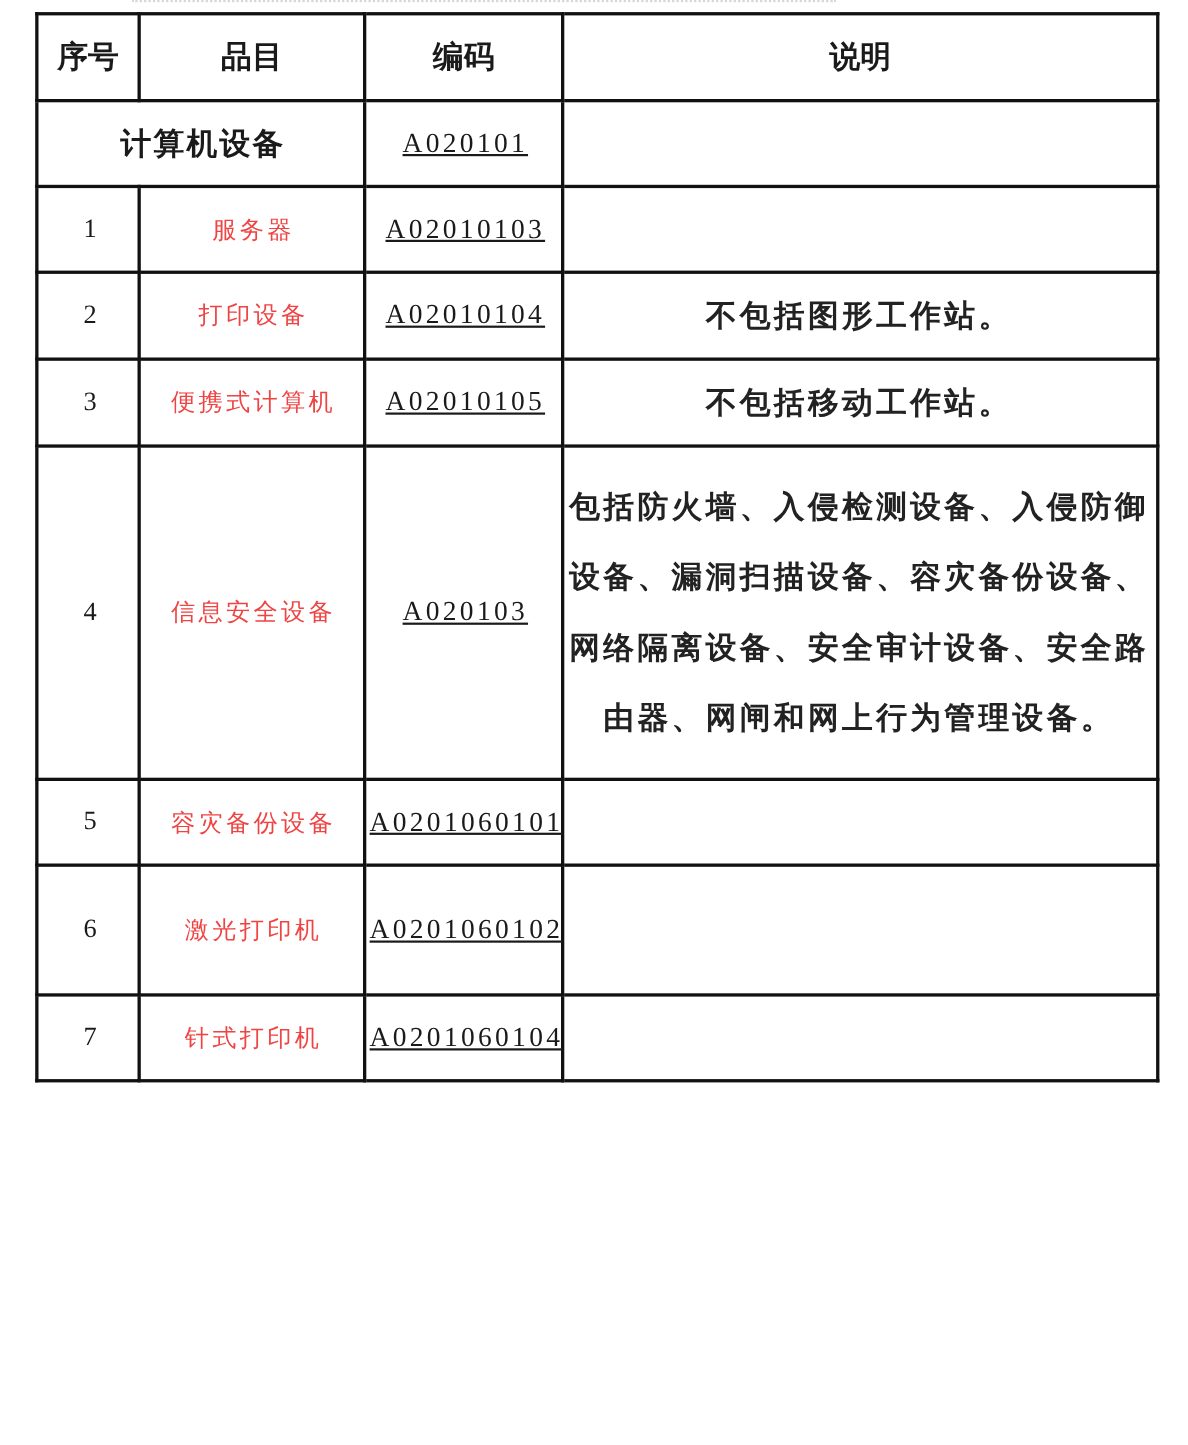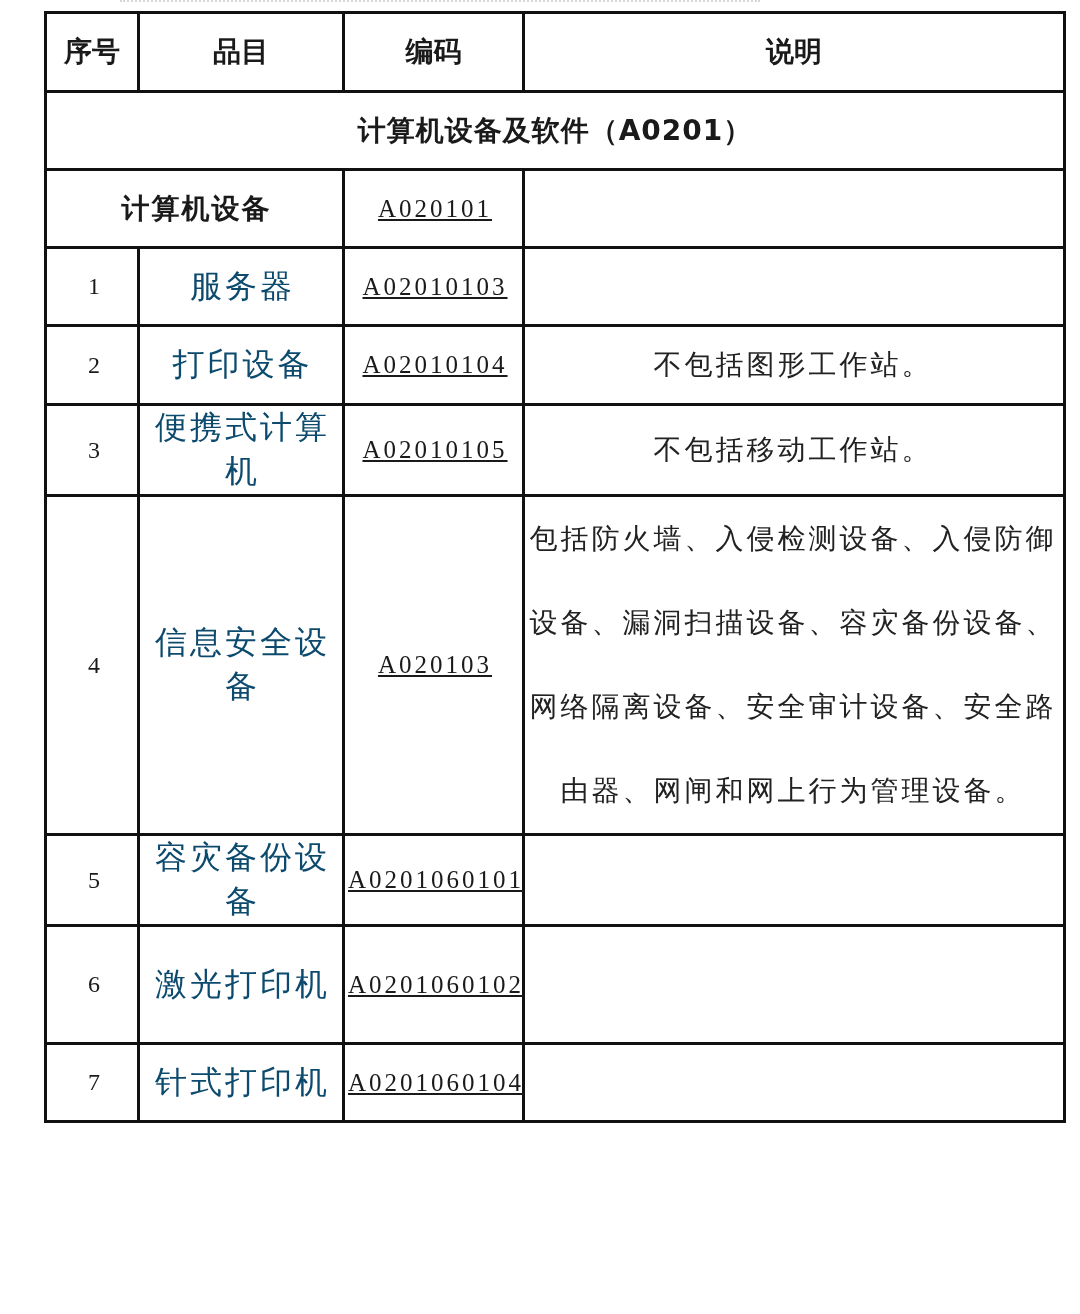--- a/index.html
+++ b/index.html
@@ -1,62 +1,59 @@
 <!DOCTYPE html>
 <html><head>
   <meta charset="utf-8">
   <style>
     html, body { margin: 0; padding: 0; background: #ffffff; }
     body { width: 1080px; height: 1314px; position: relative; overflow: hidden;
            font-family: "DejaVu Serif", "Liberation Serif", serif; color: #1a1a1a; }
     .topfade { position: absolute; left: 120px; top: 0; width: 640px; height: 4px;
                border-top: 2px dotted #bbbbbb; opacity: 0.6; }
     table { position: absolute; left: 32px; top: 11px; border-collapse: collapse;
-            table-layout: fixed; width: 1019px; margin-left: 12px; }
+            table-layout: fixed; width: 1019px; }
     td, th { border: 3px solid #111111; padding: 0; vertical-align: middle; text-align: center; }
     th { font-weight: bold; font-size: 28px; text-align: center; height: 76px;
          font-family: "DejaVu Sans", "Liberation Sans", sans-serif; }
     .section td { text-align: center; font-size: 28px; font-weight: bold; height: 75px;
                   font-family: "DejaVu Sans", "Liberation Sans", sans-serif; letter-spacing: 1px; }
     .cat td { height: 75px; }
     .cat .catname { font-weight: bold; font-size: 28px; padding-left: 4px;
                     font-family: "DejaVu Sans", "Liberation Sans", sans-serif; letter-spacing: 2px; }
     .code { font-size: 25px; padding-left: 3px; letter-spacing: 3px;
             font-family: "Liberation Serif", "DejaVu Serif", serif; text-decoration: underline; }
     .item td { height: 75px; }
     .num { font-size: 24px; padding-left: 4px; font-family: "Liberation Serif", serif; }
-    .name { font-size: 32px; padding-left: 3px; letter-spacing: 3px; color: #0c4a6e;
+    .name { font-size: 22px; padding-left: 3px; letter-spacing: 3px; color: #ef4444;
             font-family: "DejaVu Sans", "Liberation Sans", sans-serif; }
     .desc { font-size: 28px; padding-left: 4px; padding-right: 6px; letter-spacing: 3px; color: #222;
-            font-family: "DejaVu Sans", "Liberation Sans", sans-serif; line-height: 76px; }
+            font-family: "DejaVu Sans", "Liberation Sans", sans-serif; line-height: 76px; font-weight: bold; }
     .tall td { height: 300px; }
-    .tall .desc { line-height: 84px; }
+    .tall .desc { line-height: 64px; }
     .h6 td { height: 115px; }
   </style>
 </head>
 <body>
 
 <div class="topfade"></div>
 
 <table>
   <colgroup>
     <col style="width:93px">
     <col style="width:205px">
     <col style="width:180px">
     <col style="width:541px">
   </colgroup>
   <tbody>
       <tr>
     <th>序号</th>
     <th>品目</th>
     <th>编码</th>
     <th>说明</th>
-  </tr>
-  <tr class="section">
-    <td colspan="4">计算机设备及软件（A0201）</td>
   </tr>
 
   <tr class="cat">
     <td colspan="2" class="catname">计算机设备</td>
     <td class="code">A020101</td>
     <td class="desc"></td>
   </tr>
 
   <tr class="item">
     <td class="num">1</td>

